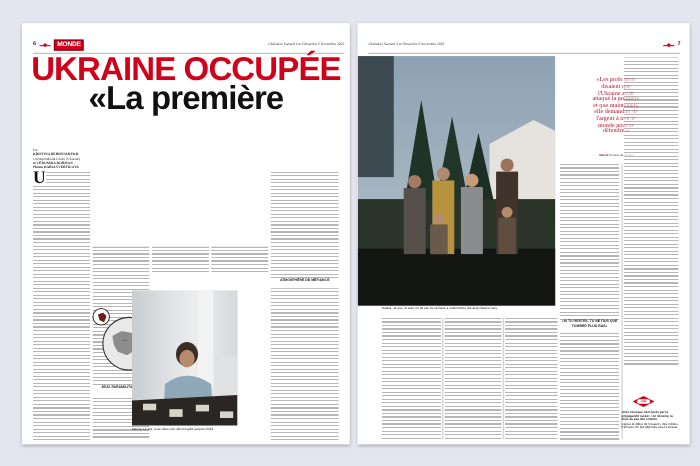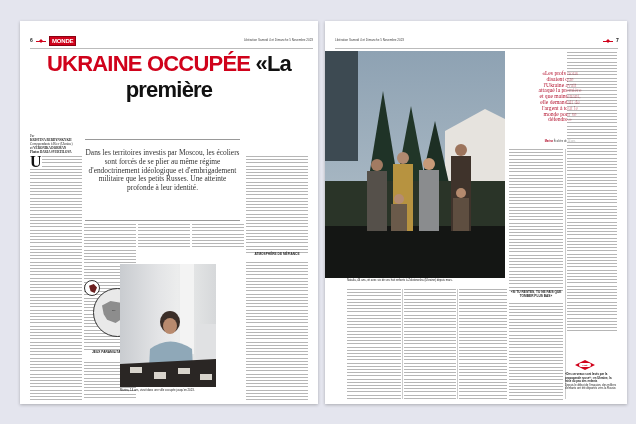--- a/index.html
+++ b/index.html
@@ -45,34 +45,33 @@
 </head>
 <body>
 
 <div class="page" id="page-left">
   <span class="pageno" style="left:10px; top:16px;">6</span>
   <span class="arrow" style="left:16px; top:18px;"></span>
   <span class="badge" style="left:29px; top:15px;">MONDE</span>
   <span class="hdr" style="left:205px; width:88px; text-align:right;">Libération Samedi 4 et Dimanche 5 Novembre 2023</span>
   <div class="hdr-rule" style="left:10px; width:283px;"></div>
 
-  <div class="headline" style="top:30px; font-size:22px;">
+  <div class="headline" style="top:30px; font-size:30px;">
     <span class="red">UKRAINE OCCUPÉE</span>
     <span>«La première</span>
   </div>
 
   <div class="byline">
     <div>Par</div>
     <div><b>KRISTINA BERDYNSKYKH</b></div>
     <div>Correspondante à Kiev (Ukraine)</div>
     <div><b>et VÉRONIKA DORMAN</b></div>
     <div><b>Photos DARIA SVERTILOVA</b></div>
   </div>
 
-  <div class="standfirst">Dans les territoires investis par Moscou, les écoliers sont forcés de se plier au même régime d'endoctrinement idéologique et d'embrigadement militaire que les petits Russes. Une atteinte profonde à leur identité.</div>
 
   <div class="col" style="left:10px; top:135px; width:52px; height:244px;">
       <div class="textlines"></div>
     </div>
   <span class="dropcap" style="left:10px; top:134px;">U</span>
   <div class="col" style="left:64px; top:203px; width:52px; height:176px;">
       <div class="textlines"></div>
     </div>
   <div class="subhead" style="left:64px; top:330px; width:52px; height:10px;">JEUX PARAMILITAIRES</div>
   <div class="col" style="left:118px; top:203px; width:52px; height:24px;">

